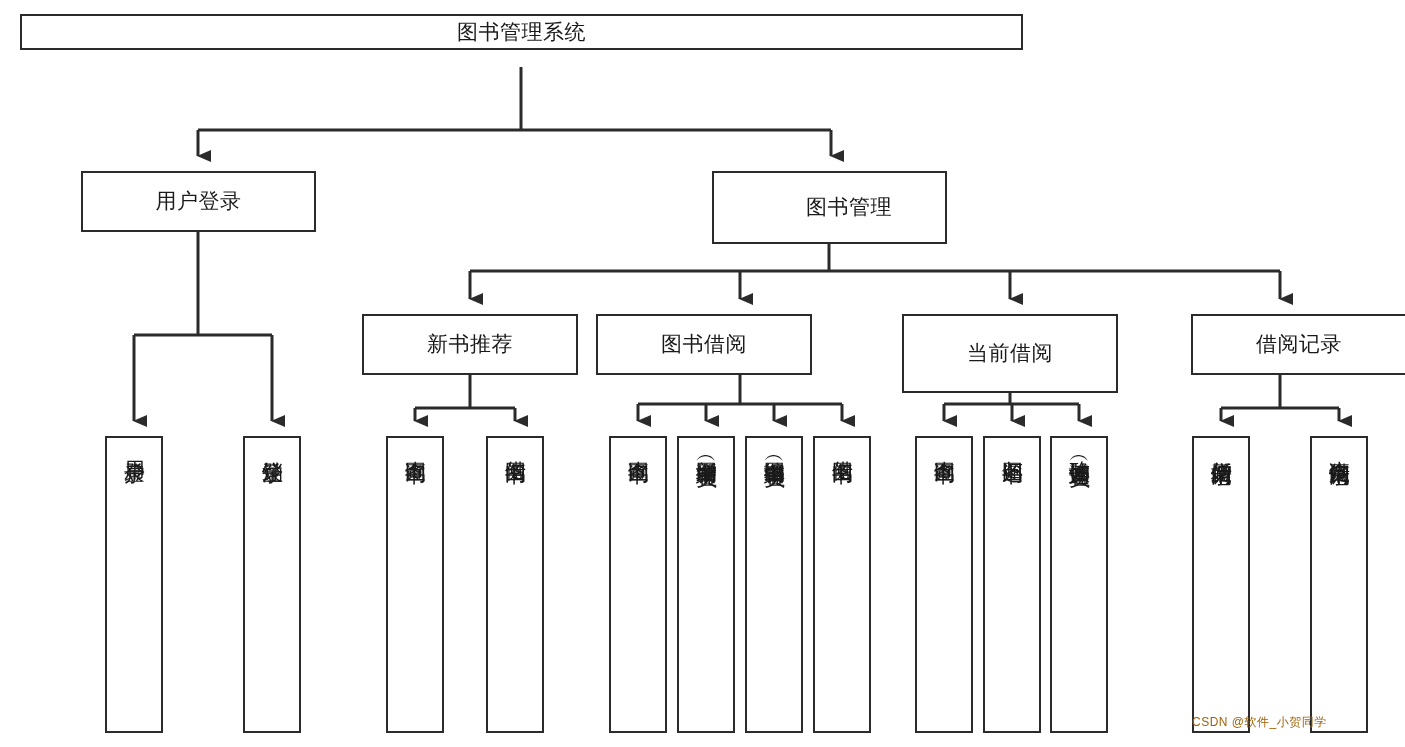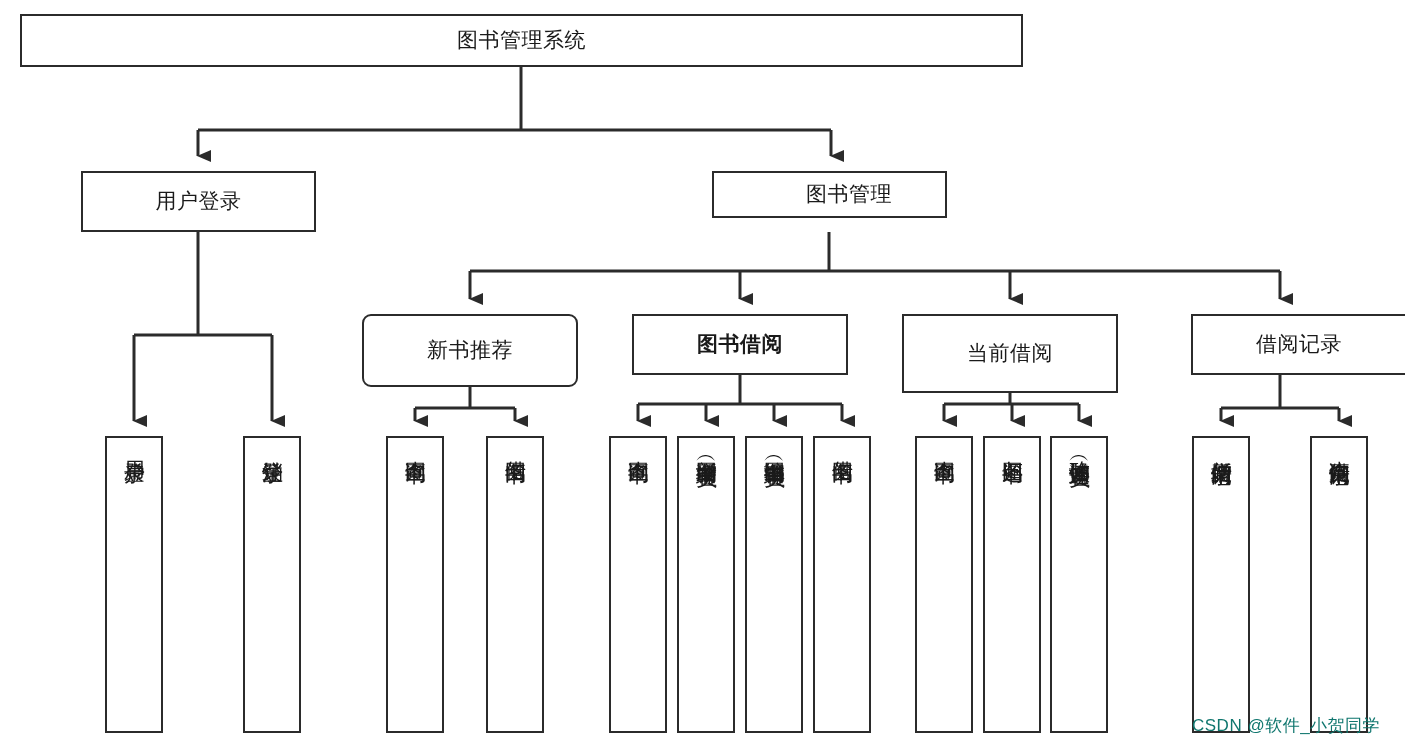--- a/index.html
+++ b/index.html
@@ -54,22 +54,22 @@
   .node.vert .label {
     writing-mode: vertical-rl;
     text-orientation: upright;
     font-size: 21px;
     line-height: 1.28;
     letter-spacing: 1px;
     white-space: nowrap;
   }
   .watermark {
     position: absolute;
-    font-size: 17px;
-    color: #0f766e;
+    font-size: 12px;
+    color: #a16207;
     white-space: nowrap;
     letter-spacing: 0.5px;
     pointer-events: none;
   }
 </style>
 </head>
 <body>
 
 <div id="canvas">
 
@@ -116,35 +116,35 @@
       <path d="M 1012 404 L 1012 421" marker-end="url(#arrow)"></path>
       <path d="M 1079 404 L 1079 421" marker-end="url(#arrow)"></path>
 
       <path d="M 1280 375 L 1280 408"></path>
       <path d="M 1221 408 L 1339 408"></path>
       <path d="M 1221 408 L 1221 421" marker-end="url(#arrow)"></path>
       <path d="M 1339 408 L 1339 421" marker-end="url(#arrow)"></path>
     </g>
   </svg>
 
-  <div class="node root horiz" style="left:20px; top:14px; width:1003px; height:53px;">
+  <div class="node root horiz" style="left:20px; top:14px; width:1003px; height:36px;">
     <span class="label">图书管理系统</span>
   </div>
 
   <div class="node horiz" style="left:81px; top:171px; width:235px; height:61px;">
     <span class="label">用户登录</span>
   </div>
-  <div class="node horiz" style="left:712px; top:171px; width:235px; height:47px;padding-left:39px;">
+  <div class="node horiz" style="left:712px; top:171px; width:235px; height:73px;padding-left:39px;">
     <span class="label">图书管理</span>
   </div>
 
-  <div class="node horiz" style="left:362px; top:314px; width:216px; height:73px;border-radius:9px;">
+  <div class="node horiz" style="left:362px; top:314px; width:216px; height:61px;">
     <span class="label">新书推荐</span>
   </div>
-  <div class="node horiz" style="left:632px; top:314px; width:216px; height:61px;font-weight:bold;">
+  <div class="node horiz" style="left:596px; top:314px; width:216px; height:61px;">
     <span class="label">图书借阅</span>
   </div>
   <div class="node horiz" style="left:902px; top:314px; width:216px; height:79px;">
     <span class="label">当前借阅</span>
   </div>
   <div class="node horiz" style="left:1172px; top:314px; width:216px; height:61px;margin-left:19px;">
     <span class="label">借阅记录</span>
   </div>
 
   <div class="node vert" style="left:105px; top:436px; width:58px; height:297px;">

